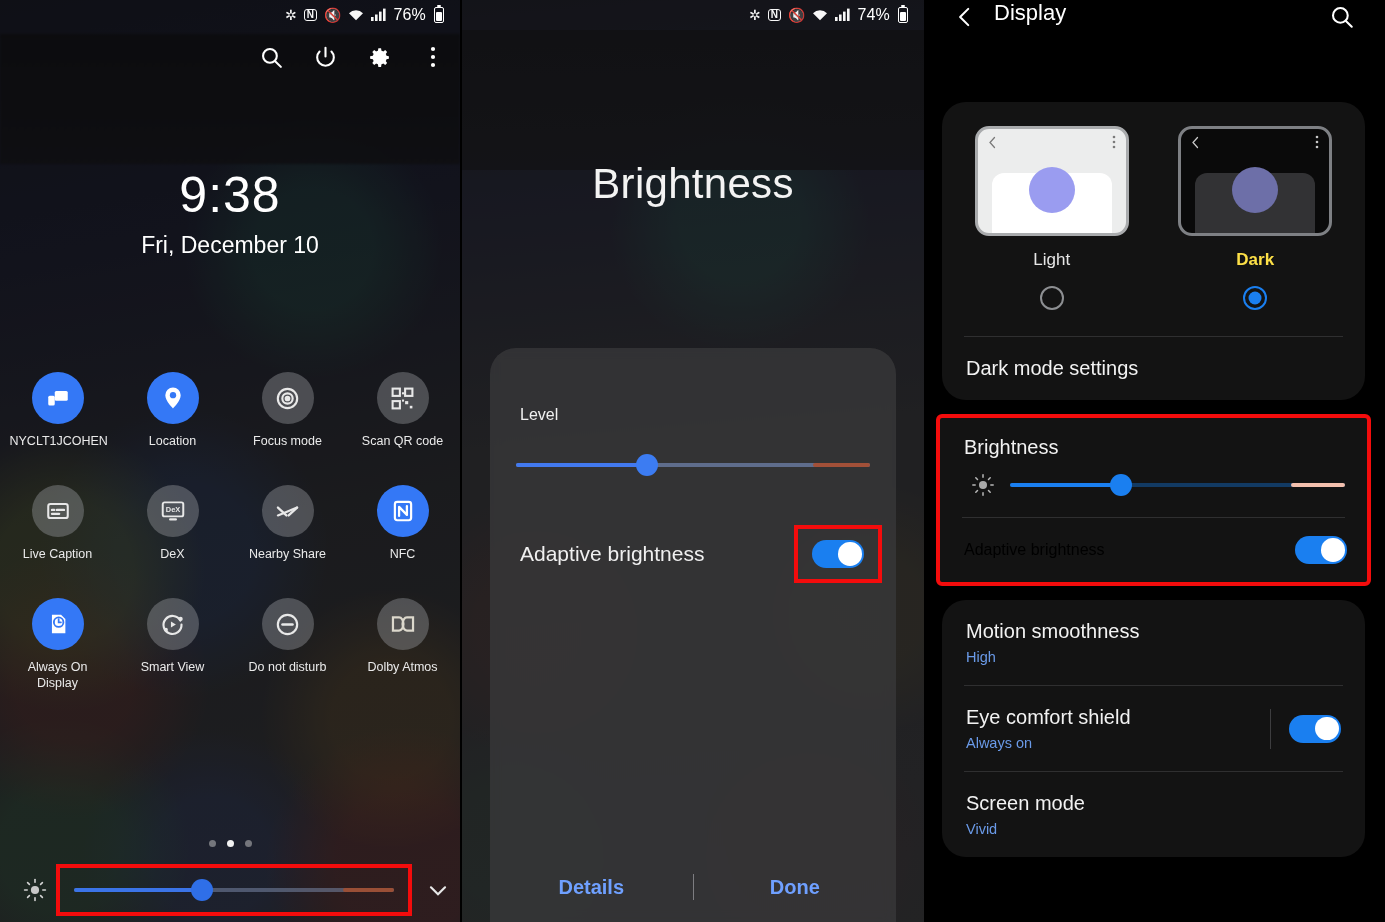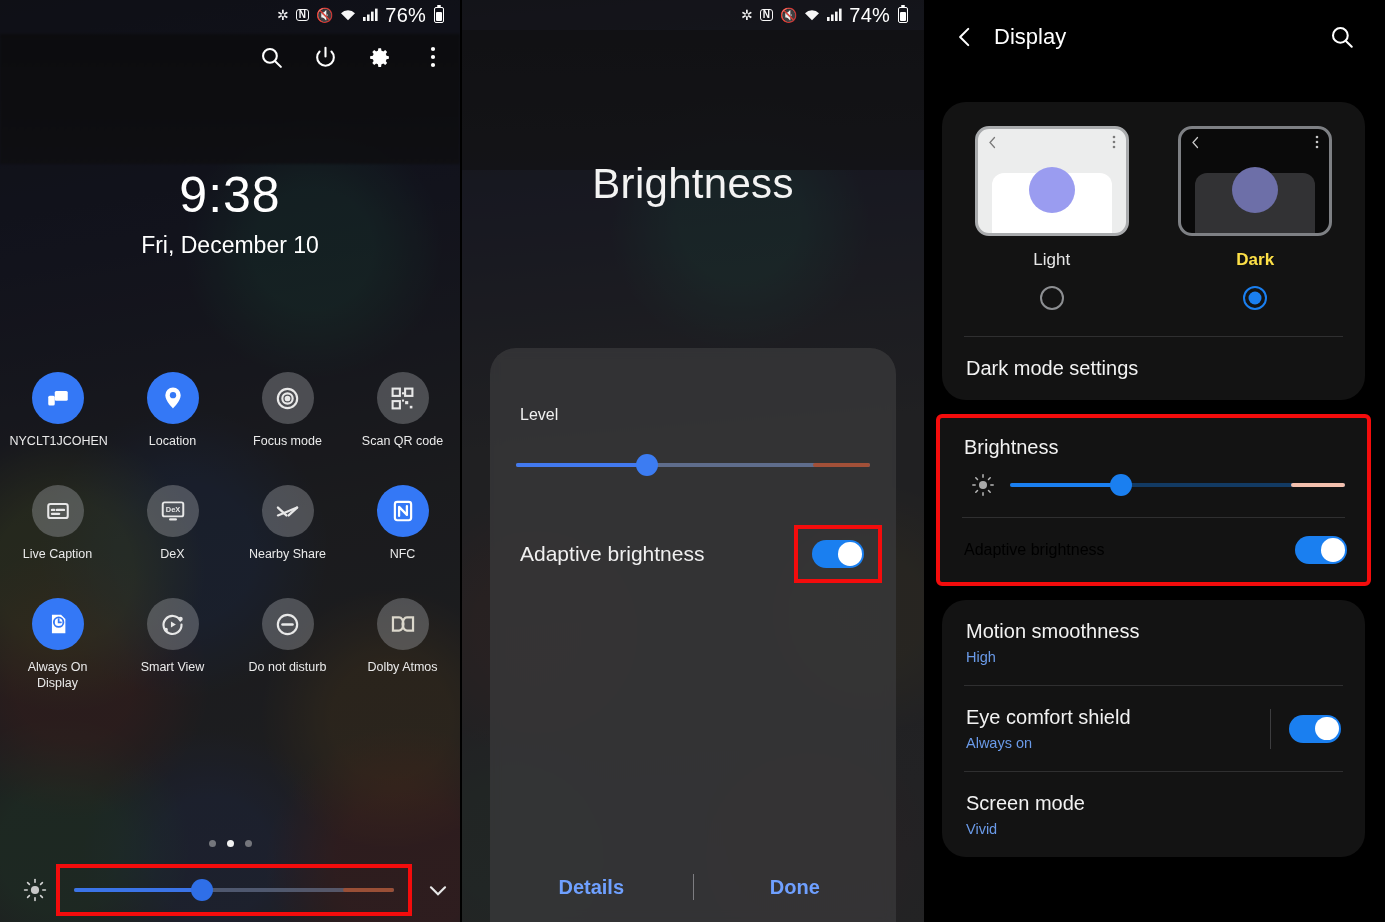--- a/index.html
+++ b/index.html
@@ -32,21 +32,21 @@
     position:absolute; left:0; top:34px; width:460px; height:130px;
     background: linear-gradient(180deg, rgba(3,3,6,.93), rgba(8,8,12,.86));
     filter: blur(1px);
   }
   .statusbar {
     position:absolute; left:0; top:0; width:100%; height:30px;
     display:flex; align-items:center; justify-content:flex-end; gap:7px;
     padding-right:16px; color:#fff; z-index:6;
   }
   .statusbar .sbicon { font-size:14px; line-height:1; opacity:.97; }
-  .statusbar .battpct { font-size:20px; letter-spacing:.2px; }
+  .statusbar .battpct { font-size:16px; letter-spacing:.2px; }
   .battshape {
     width:10px; height:16px; border:1.6px solid #fff; border-radius:2px;
     position:relative; display:inline-block; margin-left:1px;
   }
   .battshape::before{content:"";position:absolute;left:2.2px;top:-3.4px;width:4px;height:2.4px;background:#fff;border-radius:1px;}
   .battshape::after{content:"";position:absolute;left:1px;right:1px;bottom:1px;height:62%;background:#fff;border-radius:1px;}
 
   .p1-tools {
     position:absolute; right:14px; top:44px; display:flex; align-items:center; gap:28px;
     z-index:6;
@@ -140,21 +140,21 @@
   .p2-actions .vdiv{ width:1px; height:26px; background:rgba(215,215,225,.45); }
 
   
   .tgl{ width:52px;height:28px;border-radius:16px; position:relative; display:inline-block; }
   .tgl.on{ background:#1a7ff0; }
   .tgl .knob{ position:absolute; top:2.2px; width:23.6px;height:23.6px;border-radius:50%;background:#fff; }
   .tgl.on .knob{ right:2.2px; }
 
   
   .panel3{ position:relative; width:457px; height:922px; background:#000; border-left:2px solid #000; overflow:hidden;}
-  .p3-header{ height:74px; display:flex; align-items:center; padding:0 22px; }
+  .p3-header{ height:74px; display:flex; align-items:flex-start; padding:0 22px; }
   .p3-back{ width:34px;height:34px; display:flex;align-items:center;justify-content:center; }
   .p3-title{ font-size:22px; color:#fff; margin-left:12px; flex:1; }
   .p3-search{ width:34px;height:34px; display:flex;align-items:center;justify-content:center; }
 
   .p3-card{
     margin:0 16px 14px 16px; background:#131313; border-radius:24px; position:relative;
   }
   .p3-card.hl{ border:4px solid #f40c0c; border-radius:6px; margin-left:10px; margin-right:10px;}
 
   .themes{ display:flex; justify-content:space-around; padding:24px 8px 4px;margin-top:28px; }

